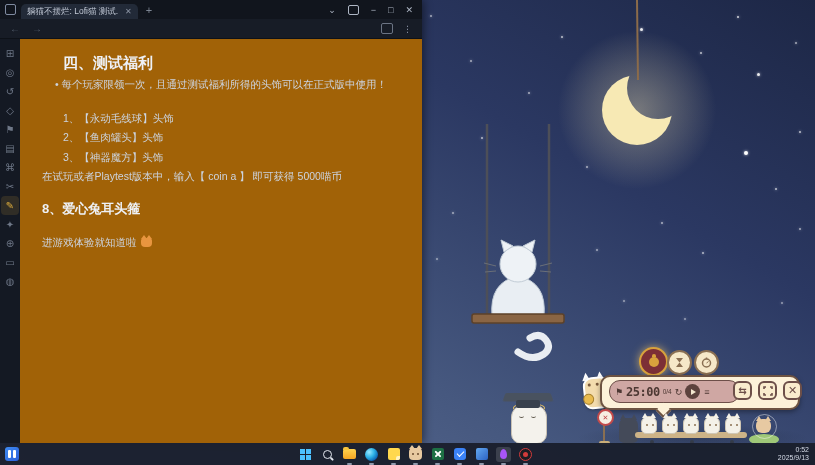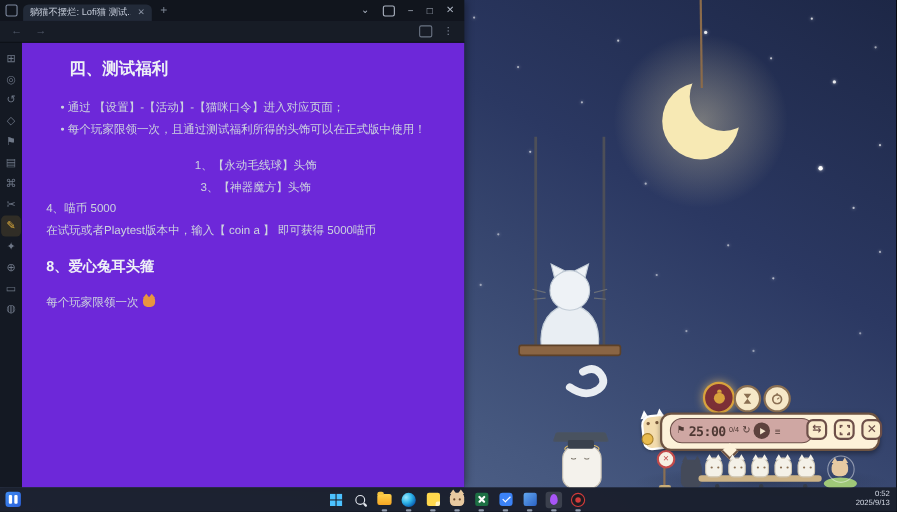--- a/index.html
+++ b/index.html
@@ -33,26 +33,26 @@
     border-bottom:1px solid #0d1118;display:flex;align-items:center;color:#525b6b;}
   .nav{font-size:10px;margin-left:8px;width:14px;text-align:center;}
   .header-title{position:absolute;left:0;right:0;text-align:center;font-size:9px;color:#b9c1ce;}
   .hdr-right{margin-left:auto;display:flex;align-items:center;gap:10px;padding-right:10px;z-index:2;}
   .hdr-right .boxico{width:10px;height:9px;border:1.3px solid #6b7484;border-radius:2px;}
   .hdr-right .dots{font-size:9px;color:#8a93a3;}
   .ribbon{position:absolute;left:0;top:39px;width:20px;bottom:0;background:#141923;
     display:flex;flex-direction:column;align-items:center;padding-top:5px;gap:0;}
   .ribbon-icon{width:18px;height:19px;line-height:19px;text-align:center;font-size:10px;color:#6e7787;}
   .ribbon-icon.active{color:#d9a93c;background:rgba(217,169,60,.14);border-radius:4px;}
-  .content{position:absolute;left:20px;top:39px;right:0;bottom:0;background:#6d28d9;
+  .content{position:absolute;left:20px;top:39px;right:0;bottom:0;background:#a16207;
     padding:14px 20px 0 22px;color:#ccd3de;font-size:10.5px;line-height:15.5px;overflow:hidden;}
   .content .h2{font-size:15px;line-height:20px;font-weight:bold;color:#eef1f6;margin-left:21px;}
   .content .blk{margin-top:4px;}
   .content .bullet{margin-left:13px;}
-  .content .item{margin-left:21px;text-align:center;}
+  .content .item{margin-left:21px;}
   .content .gap-lg{margin-top:18px;}
   .content .h5{font-size:13px;line-height:17px;font-weight:bold;color:#eef1f6;margin-top:15px;}
   .cat-emoji{display:inline-block;width:11px;height:9px;background:#e8953f;border-radius:3px 3px 4px 4px;
     position:relative;top:1px;margin-left:4px;}
   .cat-emoji:before,.cat-emoji:after{content:"";position:absolute;top:-3px;border-left:3px solid transparent;
     border-right:3px solid transparent;border-bottom:4px solid #e8953f;}
   .cat-emoji:before{left:0;} .cat-emoji:after{right:0;}
   
   .medal{position:absolute;border-radius:50%;display:flex;align-items:center;justify-content:center;}
   .medal-tomato{left:639px;top:347px;width:25px;height:25px;background:#7c2f36;border:2px solid #d8a23c;
@@ -270,29 +270,28 @@
         <div class="ribbon-icon">⌘</div>
         <div class="ribbon-icon">✂</div>
         <div class="ribbon-icon active">✎</div>
         <div class="ribbon-icon">✦</div>
         <div class="ribbon-icon">⊕</div>
         <div class="ribbon-icon">▭</div>
         <div class="ribbon-icon">◍</div>
       </div>
     <div class="content">
       <div class="h2">四、测试福利</div>
-      <div class="blk bullet gap-lg">• 通过 【设置】-【活动】-【猫咪口令】进入对应页面；</div>
       <div class="blk bullet">• 每个玩家限领一次，且通过测试福利所得的头饰可以在正式版中使用！</div>
       <div class="blk item gap-lg">1、【永动毛线球】头饰</div>
+      <div class="blk item">2、【鱼肉罐头】头饰</div>
       <div class="blk item">3、【神器魔方】头饰</div>
-      <div class="blk">4、喵币 5000</div>
       <div class="blk">在试玩或者Playtest版本中，输入【 coin a 】 即可获得 5000喵币</div>
       <div class="h5">8、爱心兔耳头箍</div>
       <div class="blk gap-lg">
-        <span>每个玩家限领一次</span><span class="cat-emoji"></span>
+        <span>进游戏体验就知道啦</span><span class="cat-emoji"></span>
       </div>
 
     </div>
   </div>
 
   <div class="medal medal-tomato">
     <div class="tomato-g"></div>
   </div>
   <div class="medal medal-sm medal-hourglass">
     <svg width="9" height="11">

